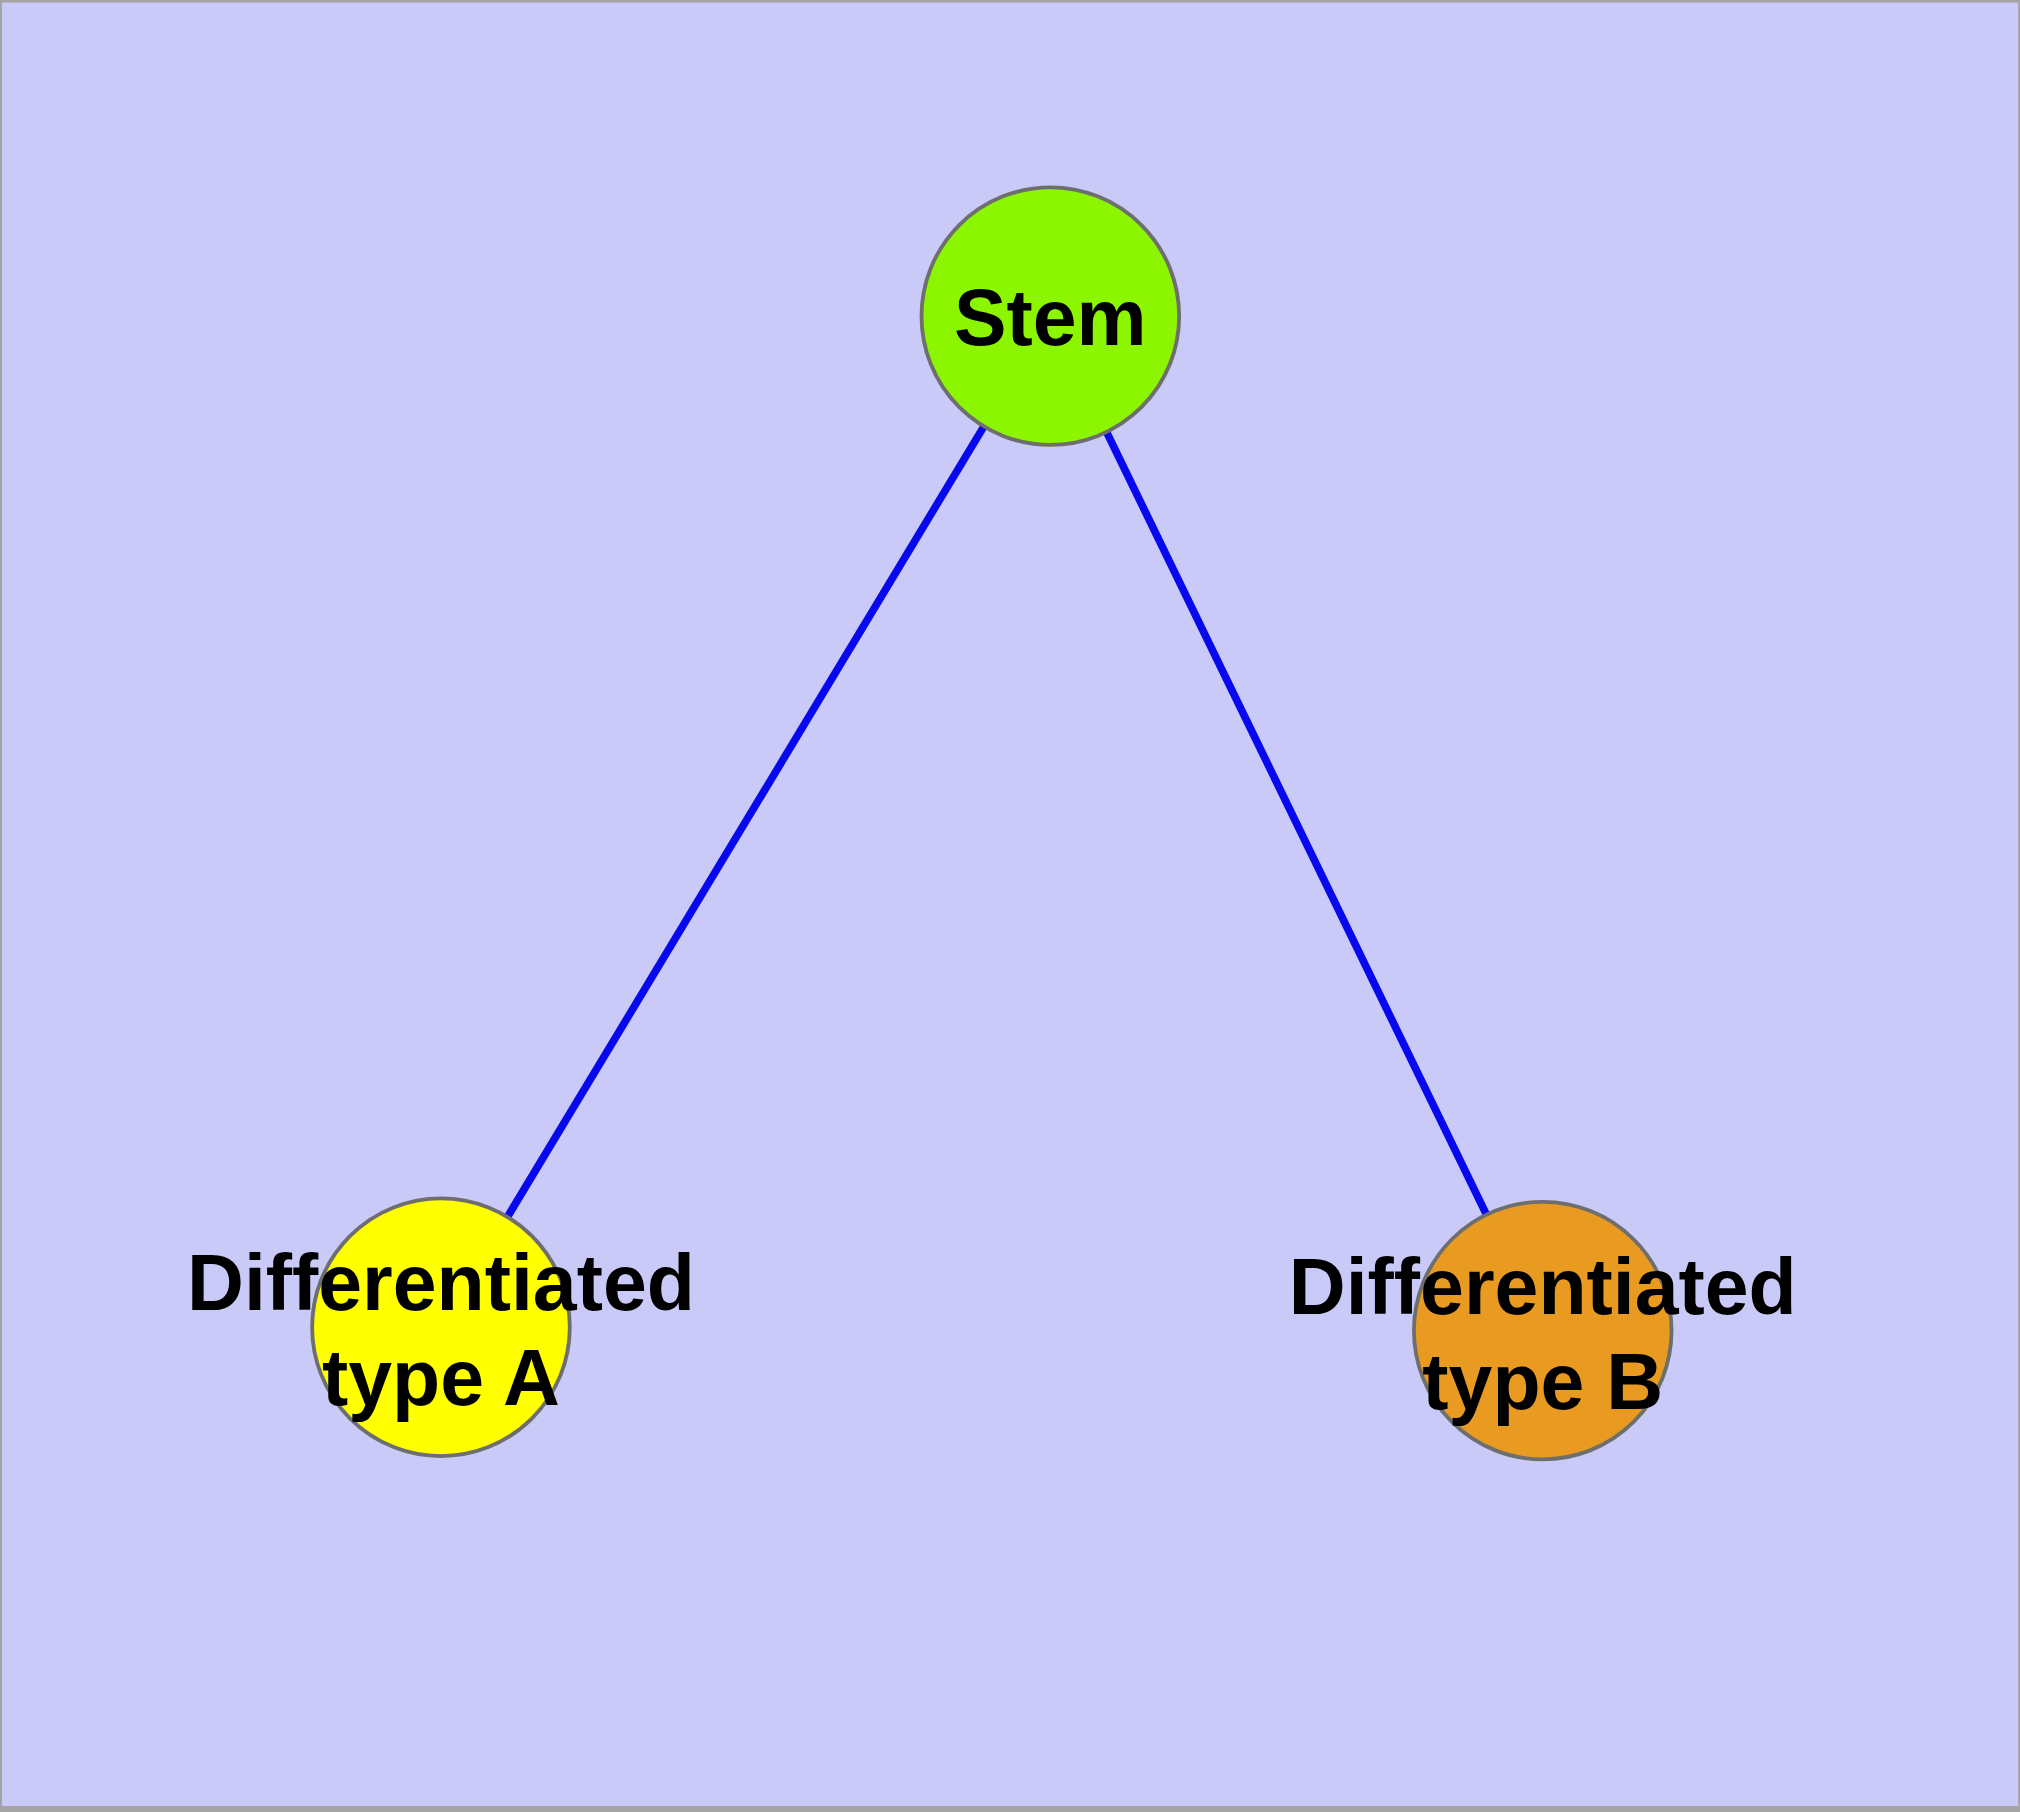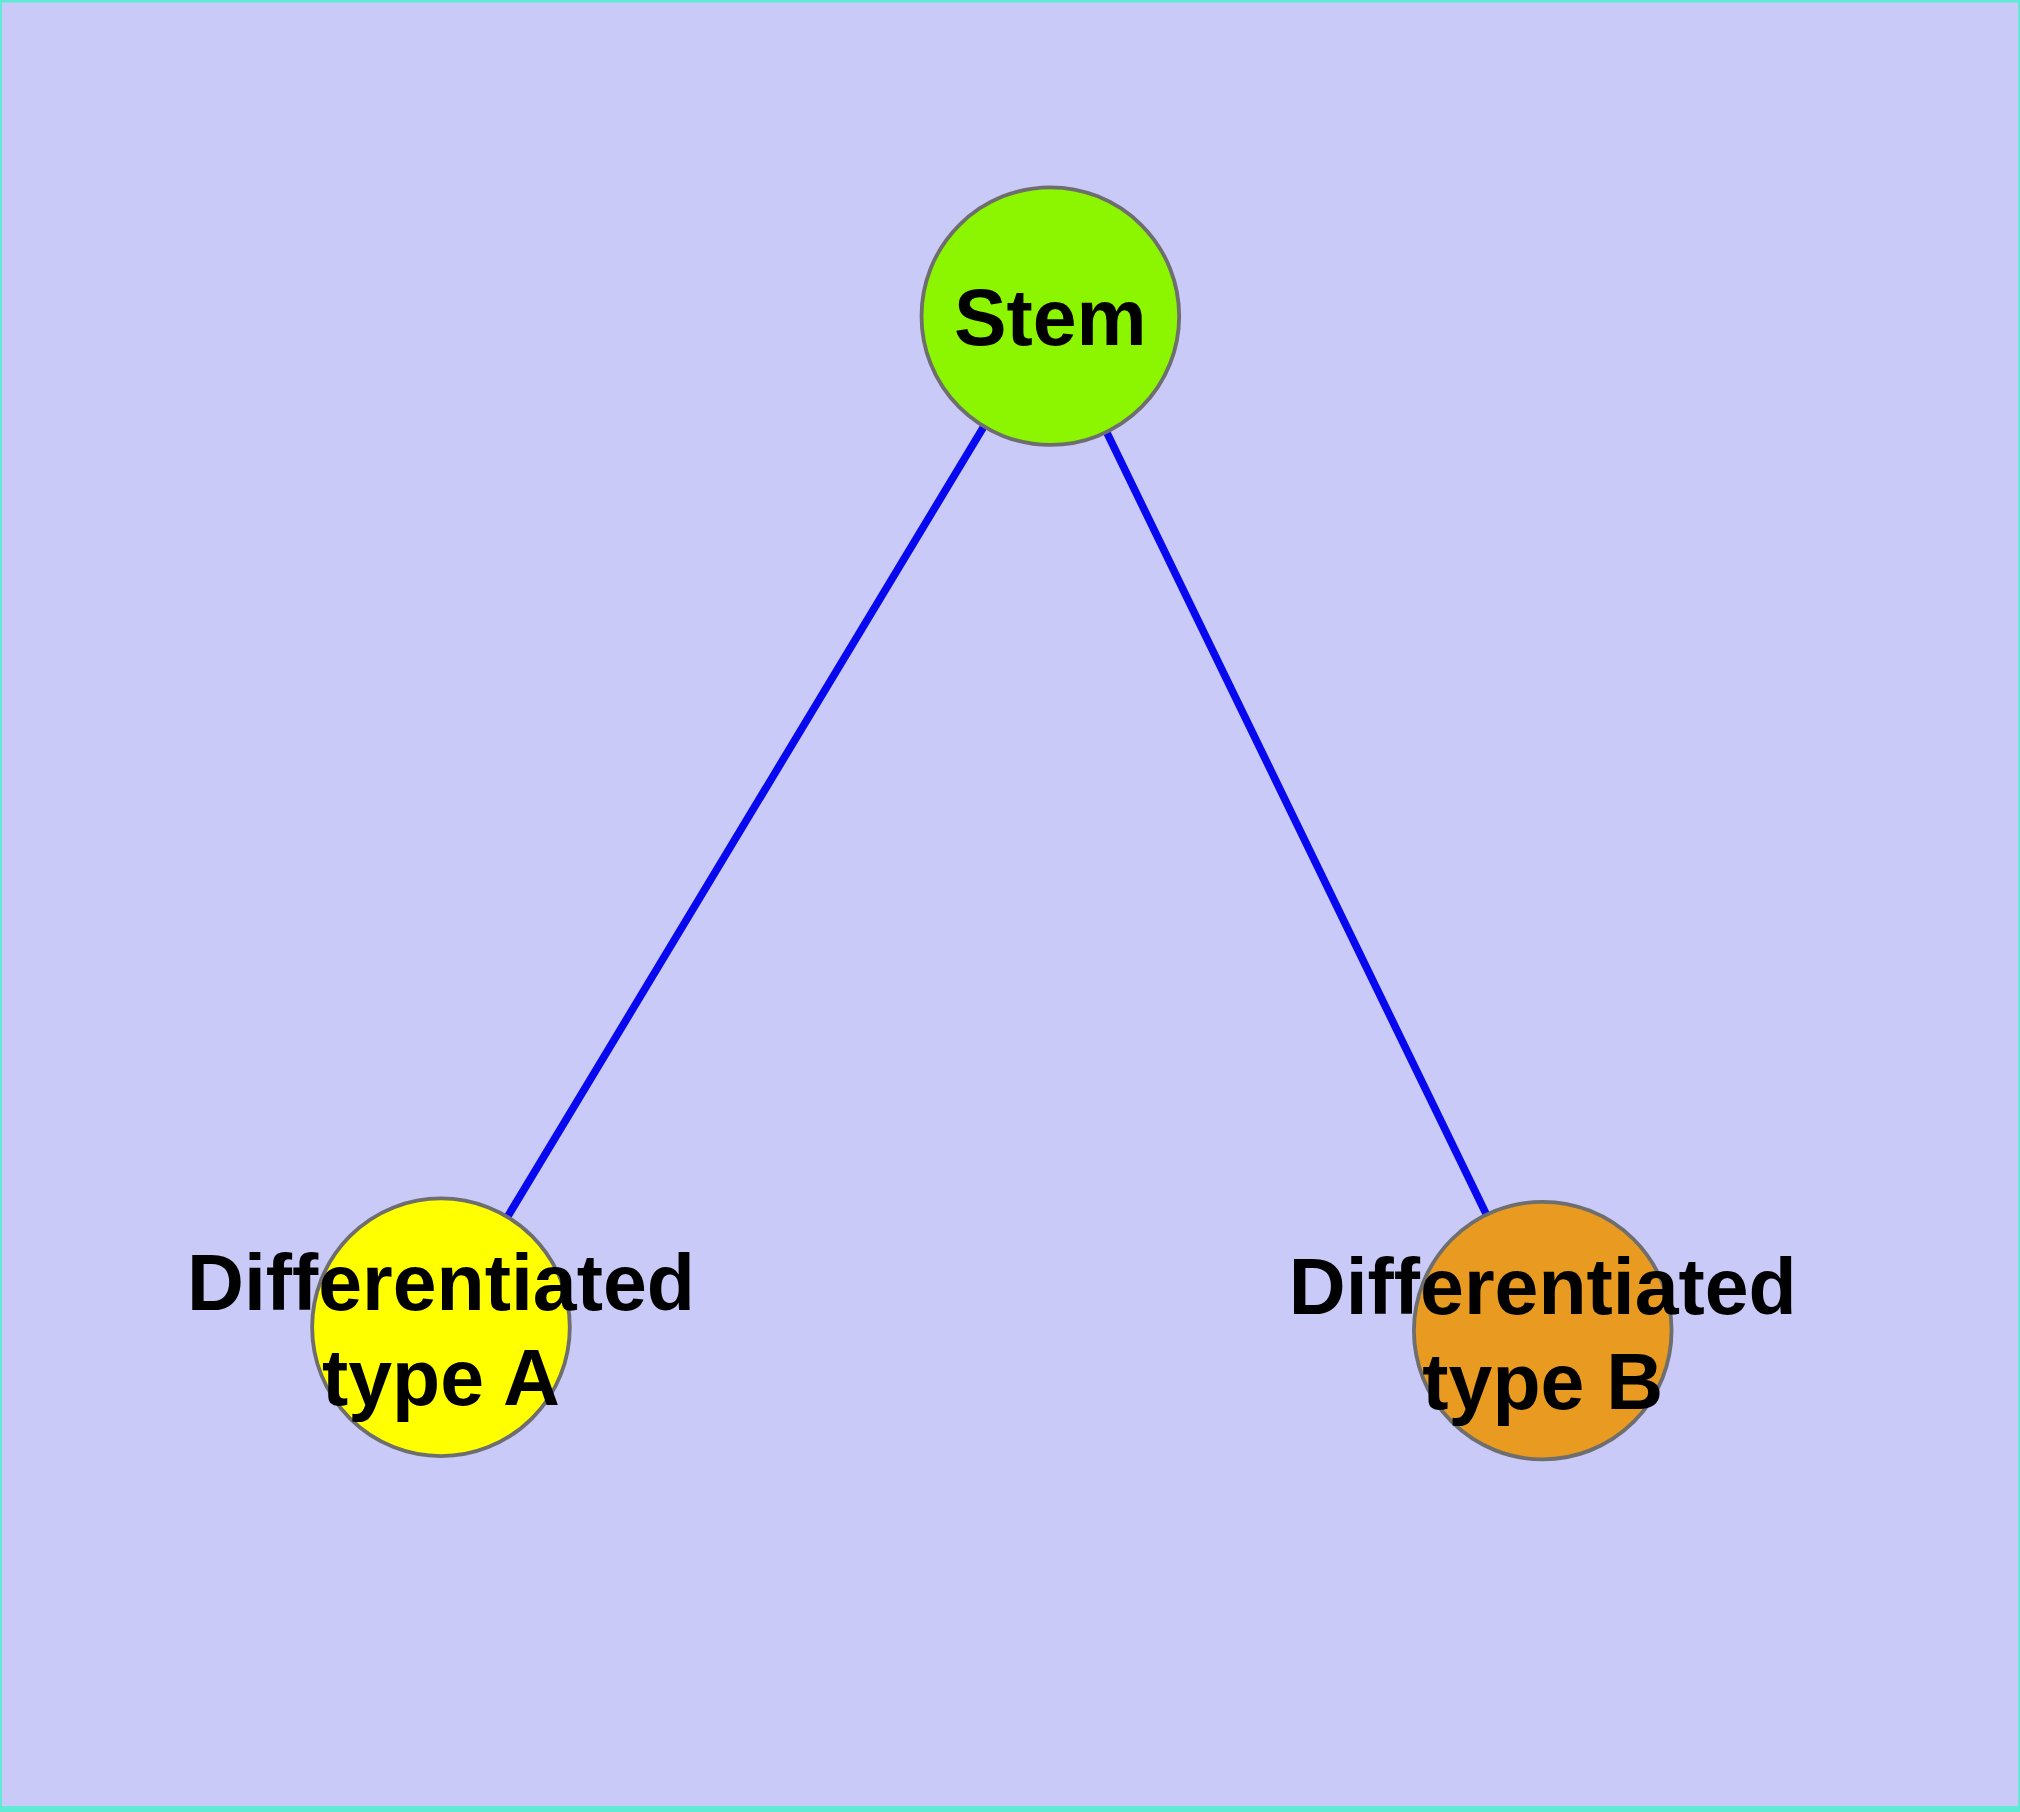--- a/index.html
+++ b/index.html
@@ -4,21 +4,21 @@
 <style>
   html, body {
     margin: 0;
     padding: 0;
     background: #ffffff;
   }
   .stage {
     position: relative;
     width: 2021px;
     height: 1812px;
-    background: #5eead4;
+    background: #a3a3a3;
     overflow: hidden;
     font-family: "Liberation Sans", "DejaVu Sans", sans-serif;
   }
   svg.graph {
     position: absolute;
     left: 0;
     top: 0;
     display: block;
   }
   .node-label {

